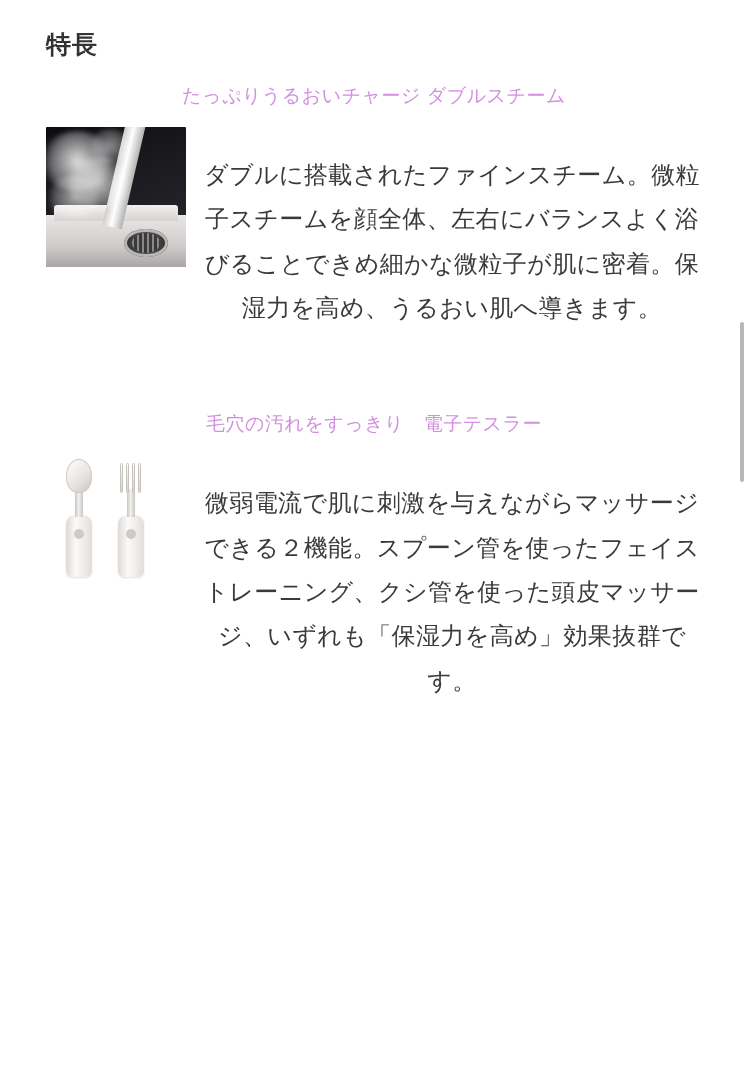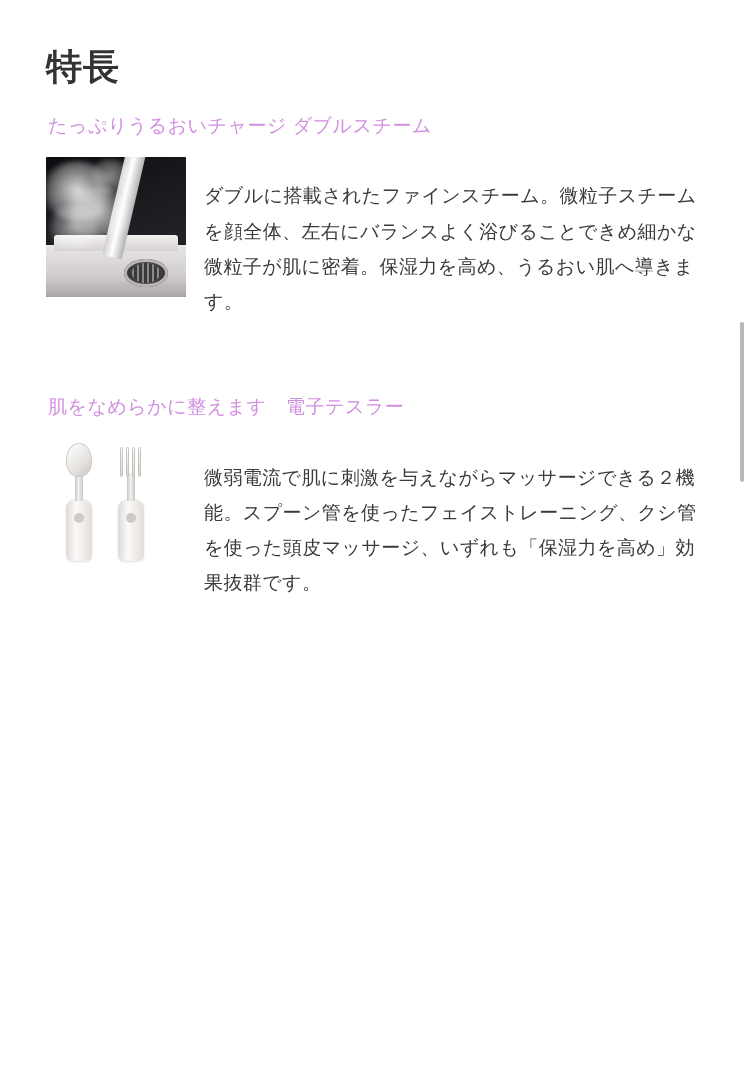--- a/index.html
+++ b/index.html
@@ -16,29 +16,30 @@
     color: #333333;
   }
   .page {
     position: relative;
     width: 746px;
     height: 1080px;
     box-sizing: border-box;
     padding: 28px 46px 0 46px;
   }
   .page-title {
-    font-size: 36px;
+    font-size: 25px;
     font-weight: bold;
     color: #333333;
     letter-spacing: 1px;
-    margin: 16px 0 22px 0;
+    margin: 0 0 22px 0;
     line-height: 1.3;
   }
   .feature {
     margin-bottom: 56px;
+    text-align: center;
   }
   .feature-heading {
     font-size: 19px;
     color: #d18fe0;
     font-weight: normal;
     letter-spacing: 0.5px;
     margin: 0 0 18px 2px;
     line-height: 1.4;
   }
   .feature-body {
@@ -49,21 +50,21 @@
     width: 140px;
     min-width: 140px;
     height: 140px;
     margin-right: 18px;
     position: relative;
     overflow: hidden;
     border-radius: 1px;
   }
   .feature-text {
     flex: 1;
-    font-size: 19px;
+    font-size: 24px;
     line-height: 1.85;
     color: #3a3a3a;
     letter-spacing: 0.4px;
     padding-top: 2px;
   }
 
   
   .img-steamer {
     background: linear-gradient(160deg, #0d0d10 0%, #1a1a1f 40%, #2a2a30 100%);
   }
@@ -246,21 +247,21 @@
         <div class="steam s1"></div>
         <div class="steam s2"></div>
         <div class="steam s3"></div>
         <div class="steam s4"></div>
       </div>
       <p class="feature-text">ダブルに搭載されたファインスチーム。微粒子スチームを顔全体、左右にバランスよく浴びることできめ細かな微粒子が肌に密着。保湿力を高め、うるおい肌へ導きます。</p>
     </div>
   </section>
 
   <section class="feature">
-    <h2 class="feature-heading">肌をなめらかに整えます　電子テスラー</h2>
+    <h2 class="feature-heading">毛穴の汚れをすっきり　電子テスラー</h2>
     <div class="feature-body">
       <div class="feature-figure img-wands">
         <div class="wand wand-left">
           <div class="neck"></div>
           <div class="spoon-head"></div>
           <div class="btn"></div>
         </div>
         <div class="wand wand-right">
           <div class="neck"></div>
           <div class="comb-head">

